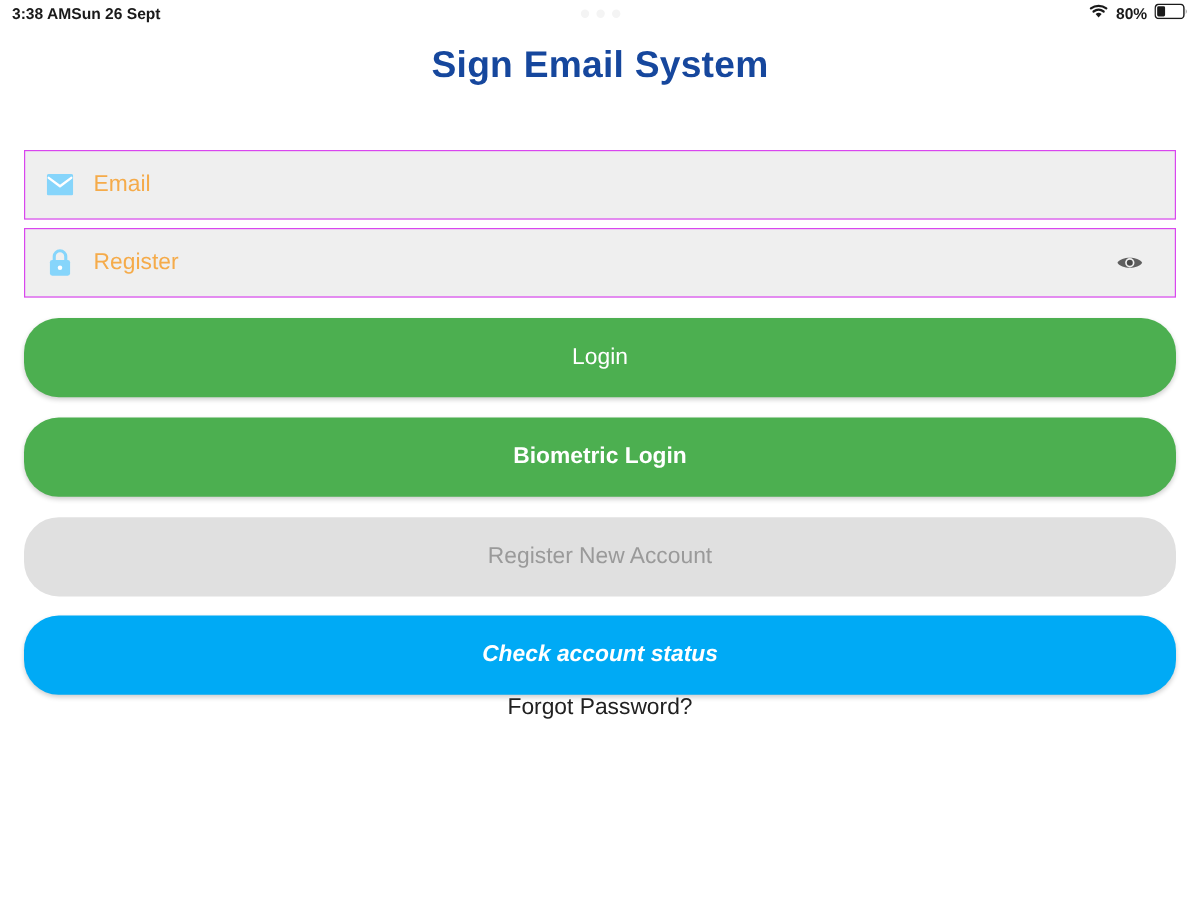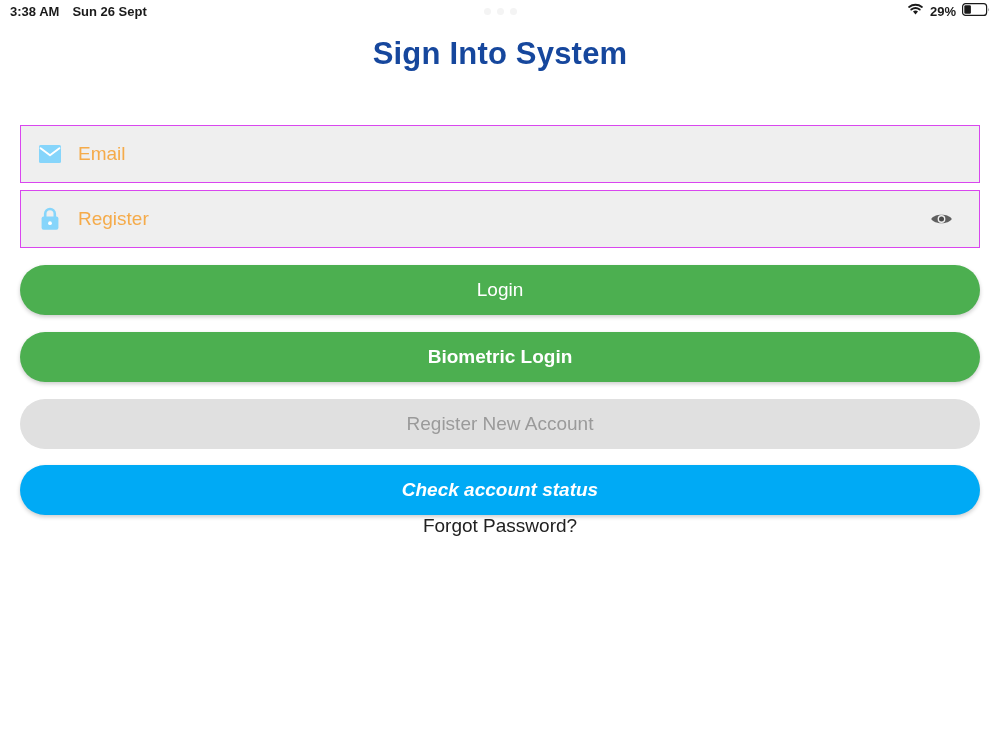--- a/index.html
+++ b/index.html
@@ -25,21 +25,20 @@
     align-items: center;
     font-size: 13px;
     font-weight: bold;
     color: #1a1a1a;
     box-sizing: border-box;
     padding: 0 10px 0 10px;
   }
   .status-left {
     display: flex;
     align-items: center;
-    gap: 13px;
     white-space: nowrap;
   }
   .status-center {
     position: absolute;
     left: 0; right: 0;
     top: 0;
     height: 22px;
     display: flex;
     align-items: center;
     justify-content: center;
@@ -121,21 +120,21 @@
     width: 24px;
     height: 24px;
     display: flex;
     align-items: center;
     justify-content: center;
     cursor: pointer;
   }
 
   
   .btn {
-    height: 50px;
+    height: 66px;
     border-radius: 29px;
     display: flex;
     align-items: center;
     justify-content: center;
     font-size: 19px;
     box-sizing: border-box;
     cursor: pointer;
     user-select: none;
   }
   .btn-green {
@@ -184,32 +183,32 @@
   </div>
 
   <div class="status-right">
     <span class="wifi-icon">
       <svg width="17" height="13" viewBox="0 0 17 13">
         <path d="M8.5 11.6 L11 8.6 A4 4 0 0 0 6 8.6 Z" fill="#1a1a1a"></path>
         <path d="M2.1 4.0 A10.5 10.5 0 0 1 14.9 4.0" stroke="#1a1a1a" stroke-width="1.9" fill="none" stroke-linecap="round"></path>
         <path d="M4.3 6.6 A7.2 7.2 0 0 1 12.7 6.6" stroke="#1a1a1a" stroke-width="1.9" fill="none" stroke-linecap="round"></path>
       </svg>
     </span>
-    <span class="battery-pct">29%</span>
+    <span class="battery-pct">80%</span>
     <span class="battery-icon">
       <svg width="28" height="13" viewBox="0 0 28 13">
         <rect x="0.6" y="0.6" width="24" height="11.8" rx="3" ry="3" fill="none" stroke="#1a1a1a" stroke-width="1.2"></rect>
         <rect x="2.3" y="2.3" width="6.6" height="8.4" rx="1.2" ry="1.2" fill="#1a1a1a"></rect>
         <path d="M26.1 4.4 A3.2 3.2 0 0 1 26.1 8.6 Z" fill="#1a1a1a" opacity="0.45"></path>
       </svg>
     </span>
   </div>
 </div>
 
-<div class="page-title">Sign Into System</div>
+<div class="page-title">Sign Email System</div>
 
 <div class="form-area">
 
   <div class="input-field">
     <span class="field-icon">
       <svg width="22" height="18" viewBox="0 0 22 18">
         <rect x="0" y="0" width="22" height="18" rx="1.5" ry="1.5" fill="#86d5fb"></rect>
         <path d="M1.6 3.2 L11 10.2 L20.4 3.2" stroke="#ffffff" stroke-width="2" fill="none" stroke-linejoin="round" stroke-linecap="round"></path>
       </svg>
     </span>

